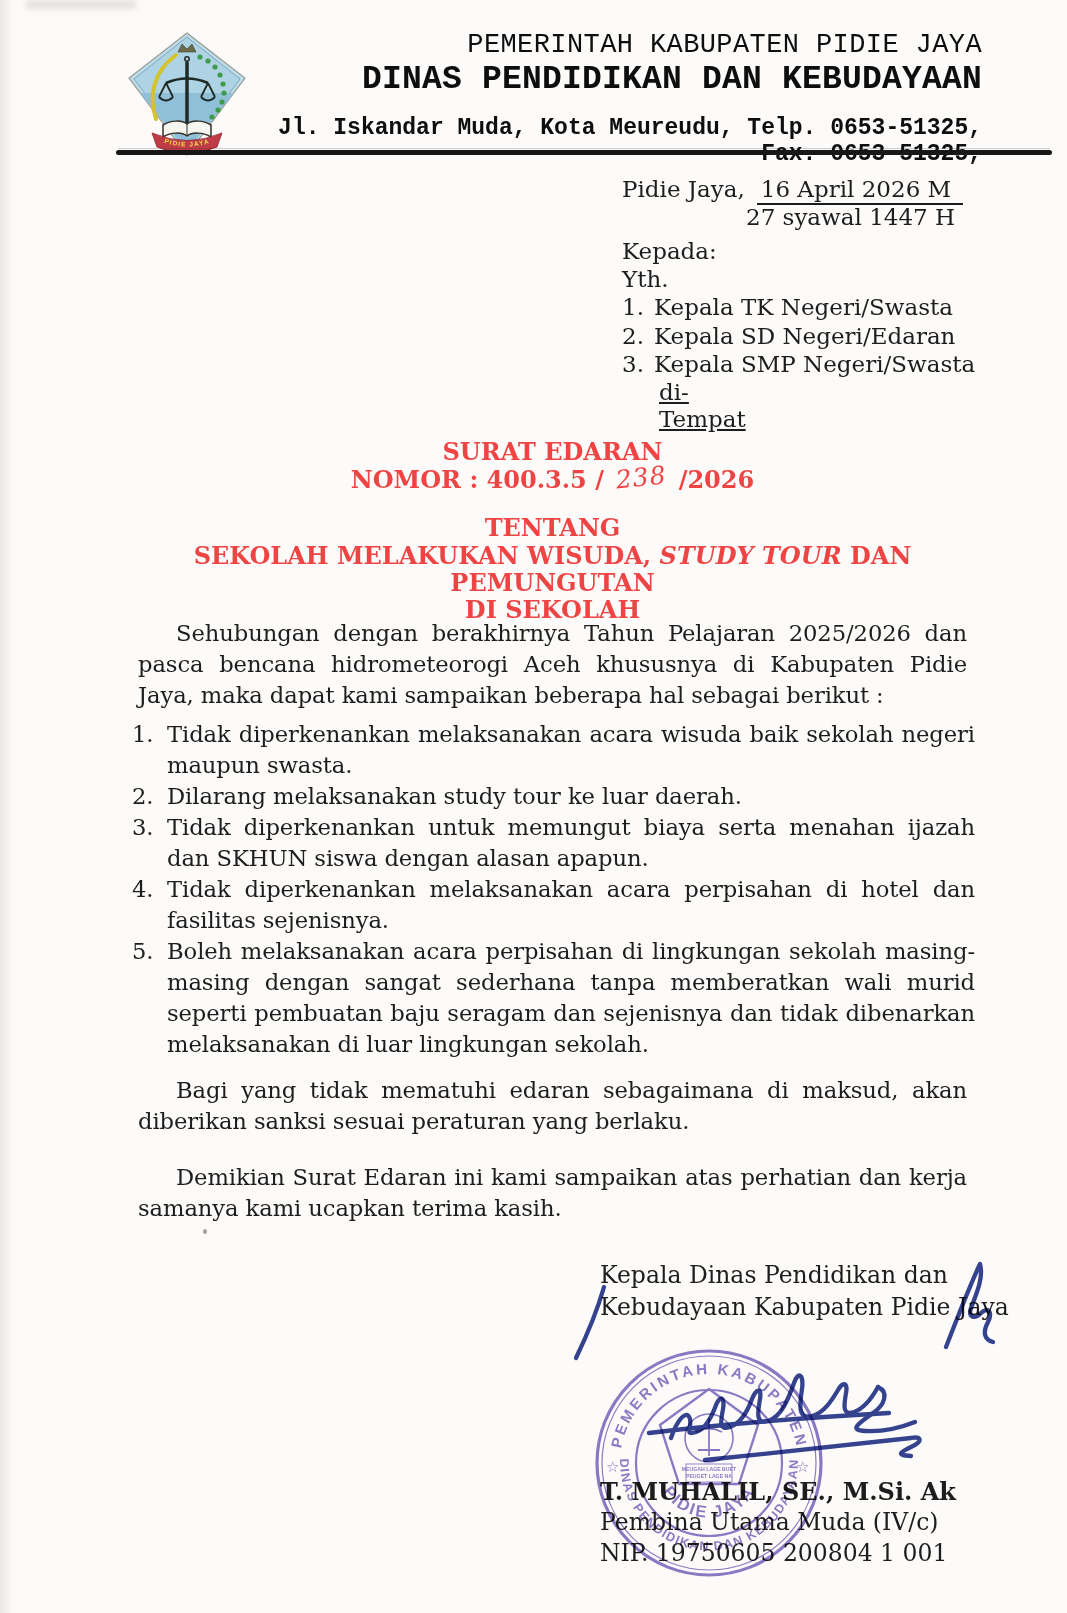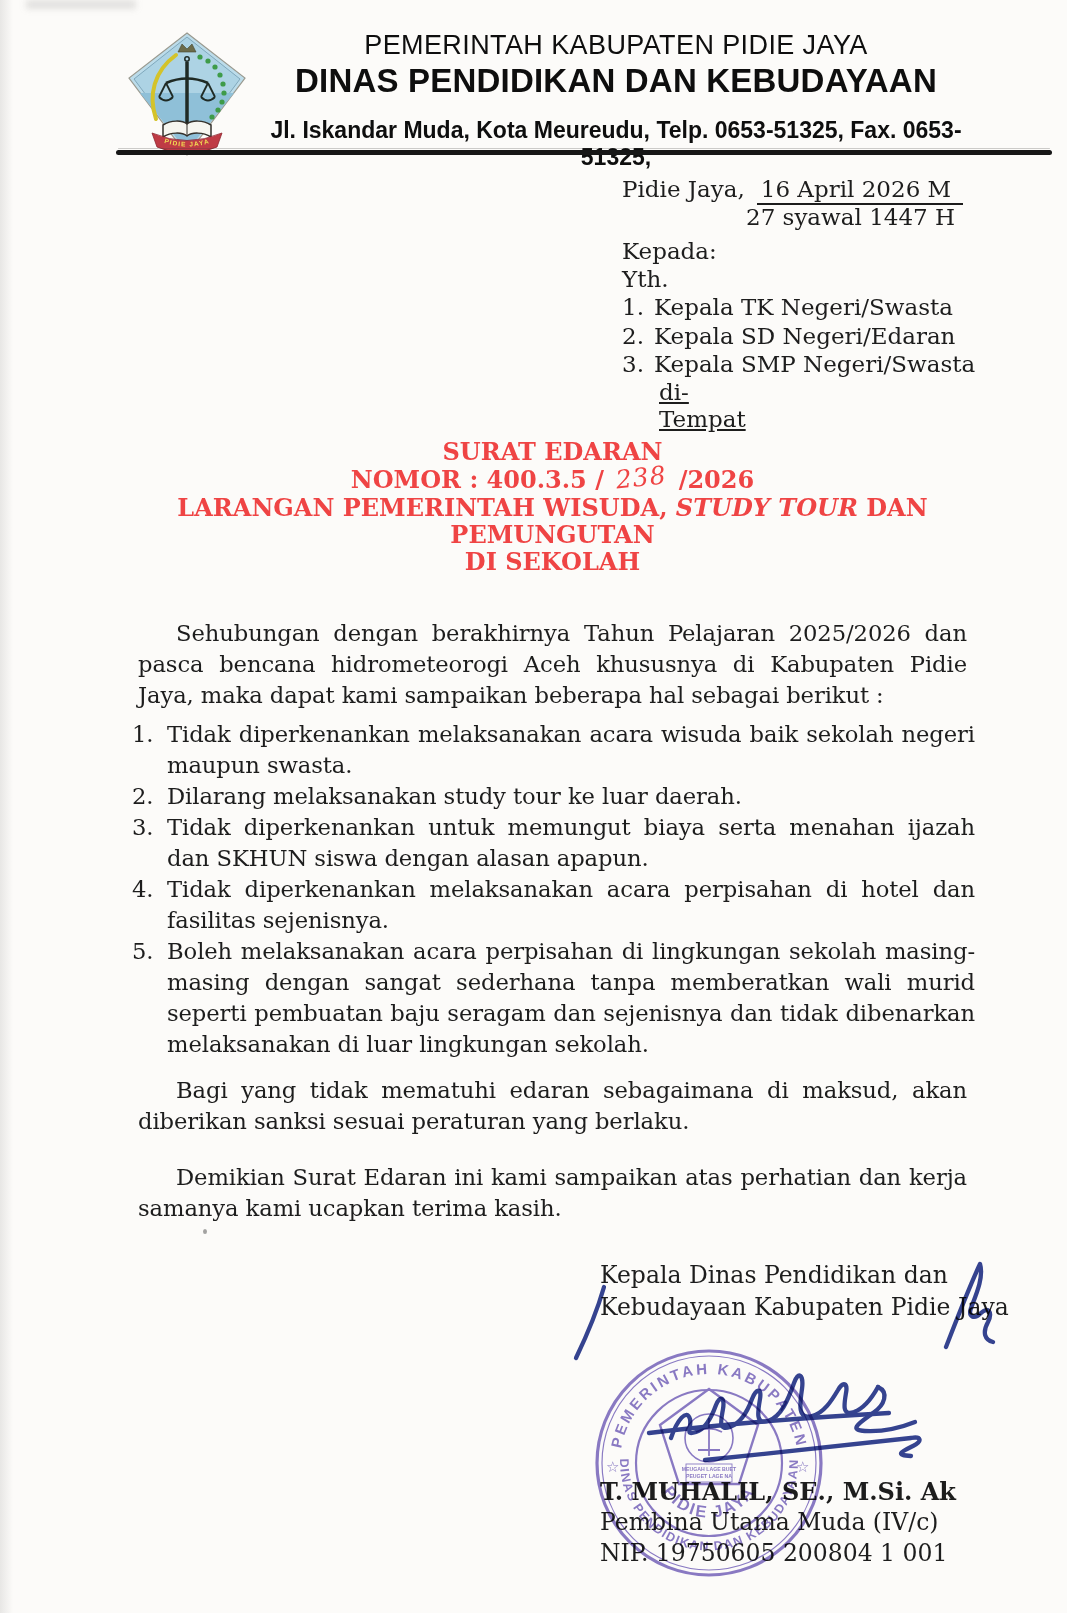--- a/index.html
+++ b/index.html
@@ -10,22 +10,22 @@
   }
   .abs{position:absolute;}
   
   .smudge-left{left:0;top:0;width:13px;height:100%;
     background:linear-gradient(90deg,rgba(125,125,125,.16),rgba(125,125,125,0));}
   .smudge-top{left:26px;top:0;width:110px;height:9px;background:rgba(110,110,110,.18);filter:blur(3px);}
   .stray-dot{left:203px;top:1229px;width:4px;height:5px;background:#5a5a5a;border-radius:50%;opacity:.55;}
 
   
   .logo{left:126px;top:31px;width:122px;height:126px;}
-  .hdr{left:250px;top:30px;width:732px;text-align:center;color:#0e0e0e;
-       font-family:Liberation Sans, sans-serif;}
+  .hdr{left:250px;top:30px;width:732px;text-align:right;color:#0e0e0e;
+       font-family:Liberation Mono, monospace;}
   .h-gov{font-size:27px;font-weight:400;letter-spacing:.4px;}
   .h-agency{font-size:33px;font-weight:700;margin-top:1px;letter-spacing:.2px;}
   .h-addr{font-size:23px;font-weight:700;margin-top:17px;}
   .h-mail{font-size:19.5px;font-weight:700;margin-top:2px;}
   .mail-link{color:#7cb1d4;font-weight:400;}
   .rule{left:116px;top:150px;width:936px;height:5px;background:#171717;border-radius:3px;
         box-shadow:0 -4px 0 -2px rgba(60,60,60,.25);}
 
   
   .dateblock{left:622px;top:176px;font-size:23px;line-height:27.5px;}
@@ -119,21 +119,22 @@
     <div class="rcp"><span class="num">1.</span><span>Kepala TK Negeri/Swasta</span></div>
     <div class="rcp"><span class="num">2.</span><span>Kepala SD Negeri/Edaran</span></div>
     <div class="rcp"><span class="num">3.</span><span>Kepala SMP Negeri/Swasta</span></div>
     <div class="indent36">di-</div>
     <div class="indent36">Tempat</div>
   </div>
 
   <div class="abs titleblock">
     <div>SURAT EDARAN</div>
     <div><span>NOMOR : 400.3.5 /</span><span class="hand">238</span><span>/2026</span></div>
-    <div class="subject"><span>LARANGAN PEMERINTAH WISUDA, </span><i>STUDY TOUR</i><span> DAN PEMUNGUTAN</span></div>
+    <div class="tentang">TENTANG</div>
+    <div class="subject"><span>SEKOLAH MELAKUKAN WISUDA, </span><i>STUDY TOUR</i><span> DAN PEMUNGUTAN</span></div>
     <div class="subject">DI SEKOLAH</div>
   </div>
 
   <div class="abs bodyblock">
     <p>Sehubungan dengan berakhirnya Tahun Pelajaran 2025/2026 dan pasca bencana hidrometeorogi Aceh khususnya di Kabupaten Pidie Jaya, maka dapat kami sampaikan beberapa hal sebagai berikut :</p>
     <div class="bli"><span class="num">1.</span><span>Tidak diperkenankan melaksanakan acara wisuda baik sekolah negeri maupun swasta.</span></div>
     <div class="bli"><span class="num">2.</span><span>Dilarang melaksanakan study tour ke luar daerah.</span></div>
     <div class="bli"><span class="num">3.</span><span>Tidak diperkenankan untuk memungut biaya serta menahan ijazah dan SKHUN siswa dengan alasan apapun.</span></div>
     <div class="bli"><span class="num">4.</span><span>Tidak diperkenankan melaksanakan acara perpisahan di hotel dan fasilitas sejenisnya.</span></div>
     <div class="bli"><span class="num">5.</span><span>Boleh melaksanakan acara perpisahan di lingkungan sekolah masing-masing dengan sangat sederhana tanpa memberatkan wali murid seperti pembuatan baju seragam dan sejenisnya dan tidak dibenarkan melaksanakan di luar lingkungan sekolah.</span></div>

